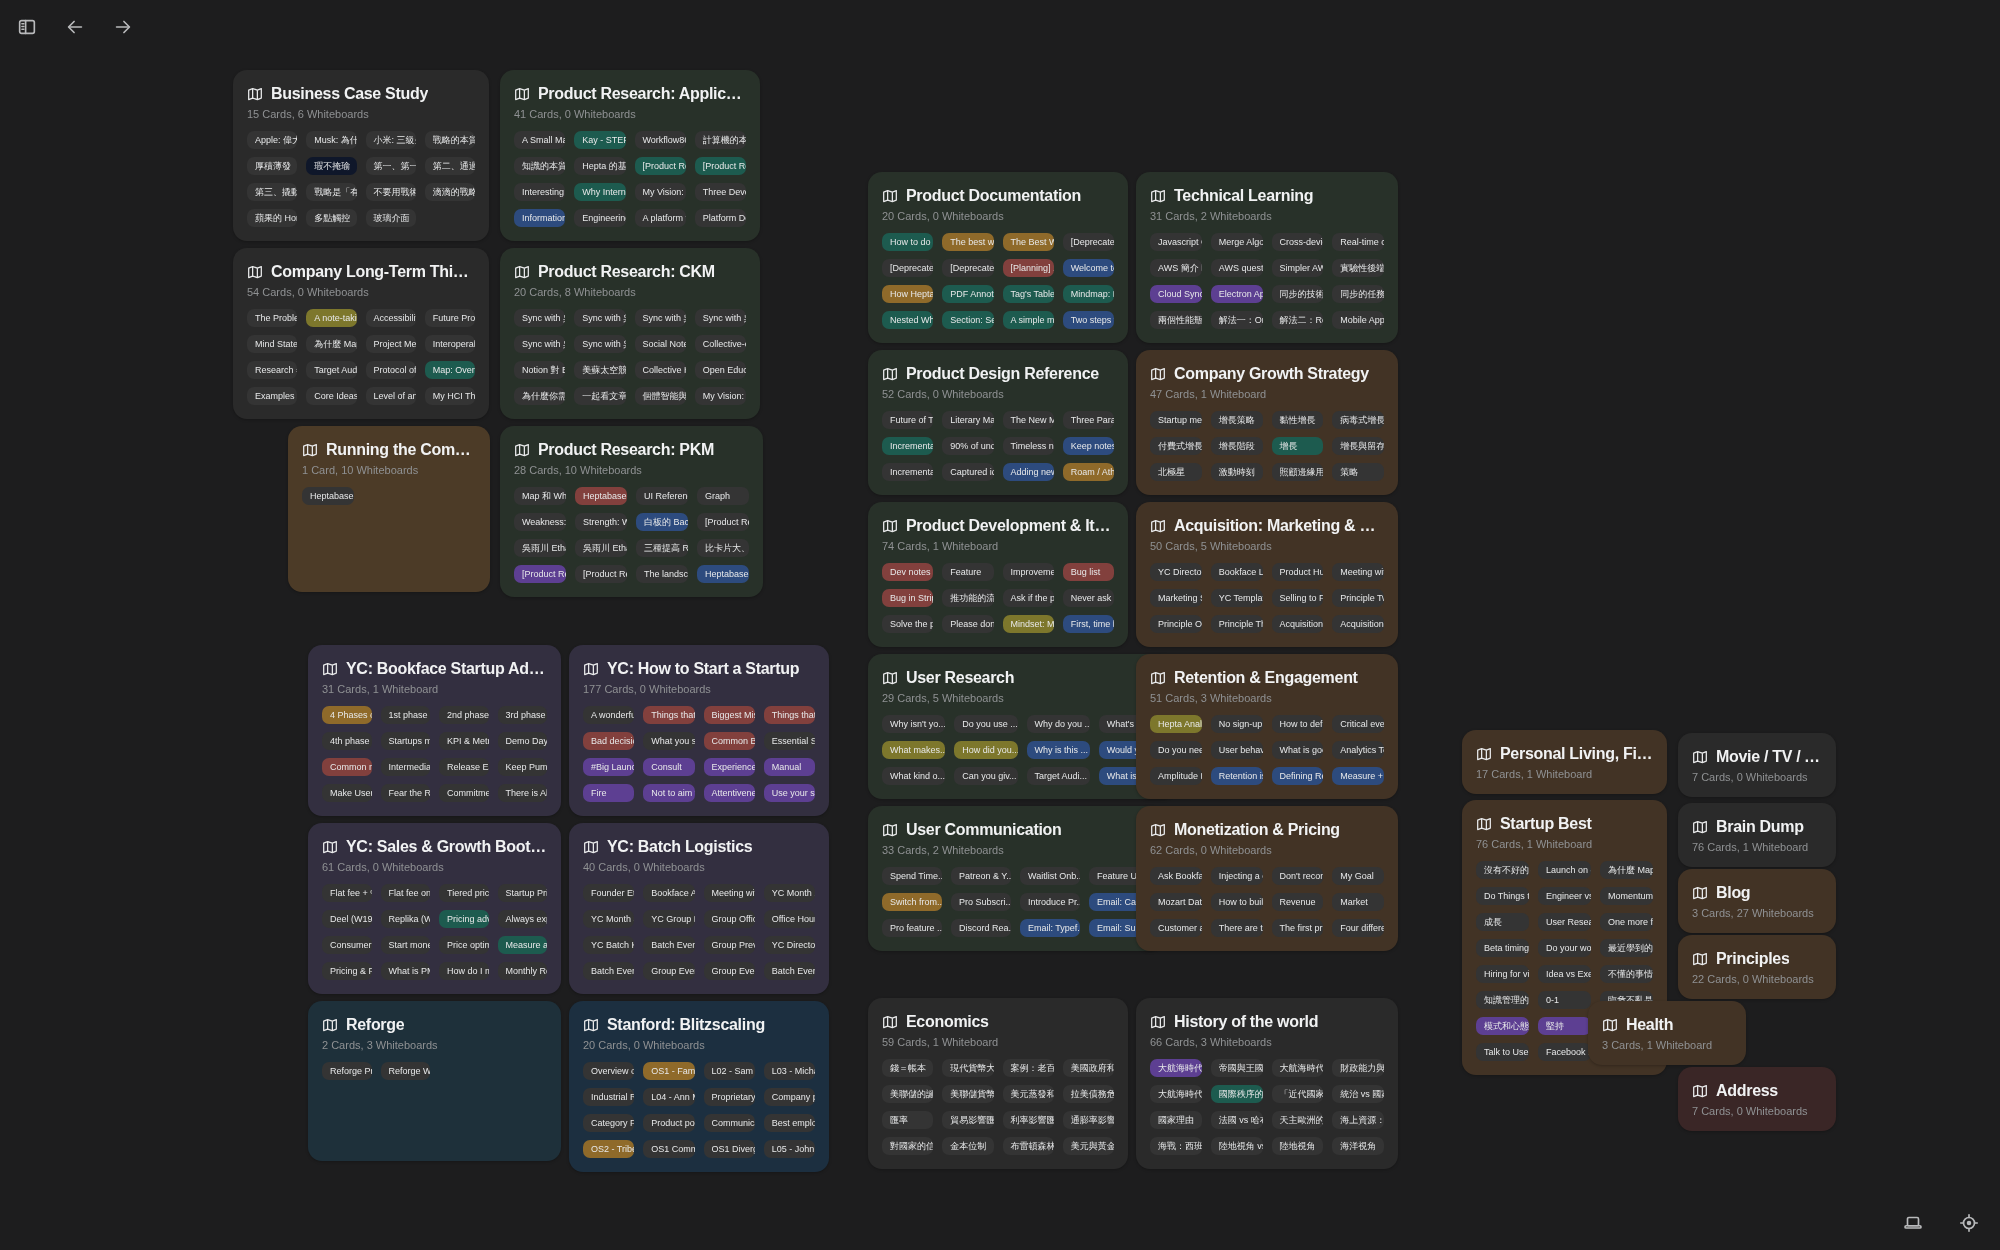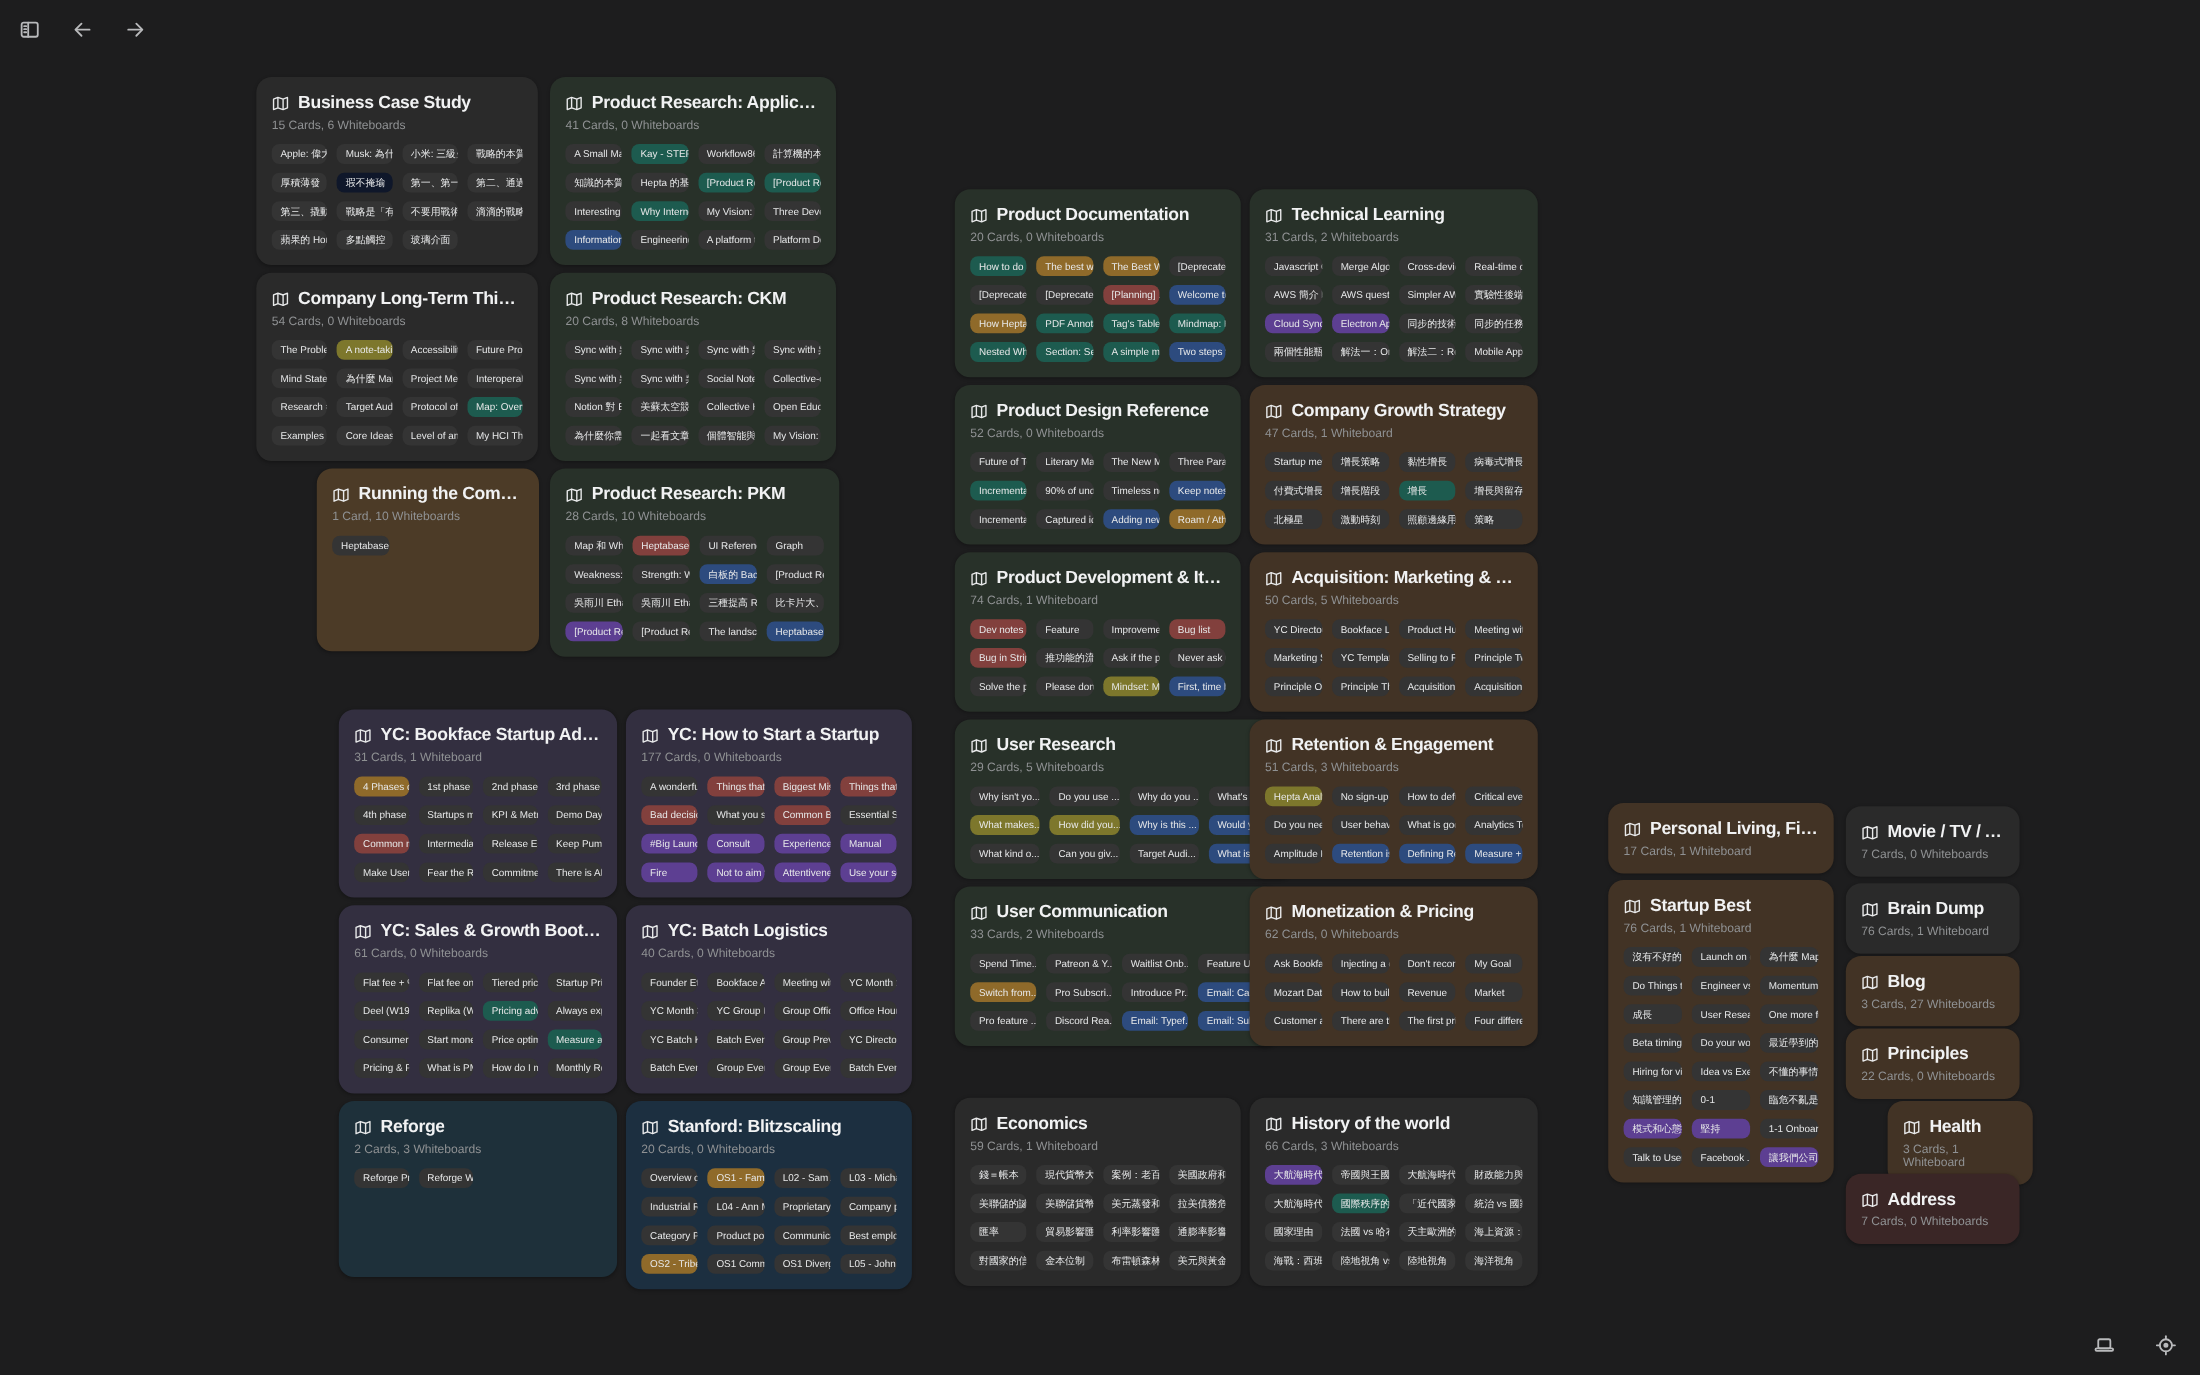--- a/index.html
+++ b/index.html
@@ -804,21 +804,21 @@
       <svg class="map-icon" width="16" height="15" viewBox="0 0 20 19">
         <path d="M2 4 L7 2 L13 4 L18 2 V14 L13 16 L7 14 L2 16 Z"></path>
         <line x1="7" y1="2" x2="7" y2="14"></line>
         <line x1="13" y1="4" x2="13" y2="16"></line>
       </svg>
       <h2 class="group-title">Principles</h2>
     </header>
     <div class="group-sub">22 Cards, 0 Whiteboards</div>
 
   </section>
-    <section class="group" style="left: 1716px; top: 1001px; width: 132px; background: rgb(66, 51, 37);">
+    <section class="group" style="left: 1588px; top: 1001px; width: 158px; background: rgb(66, 51, 37);">
     <header class="group-header">
       <svg class="map-icon" width="16" height="15" viewBox="0 0 20 19">
         <path d="M2 4 L7 2 L13 4 L18 2 V14 L13 16 L7 14 L2 16 Z"></path>
         <line x1="7" y1="2" x2="7" y2="14"></line>
         <line x1="13" y1="4" x2="13" y2="16"></line>
       </svg>
       <h2 class="group-title">Health</h2>
     </header>
     <div class="group-sub">3 Cards, 1 Whiteboard</div>
 

